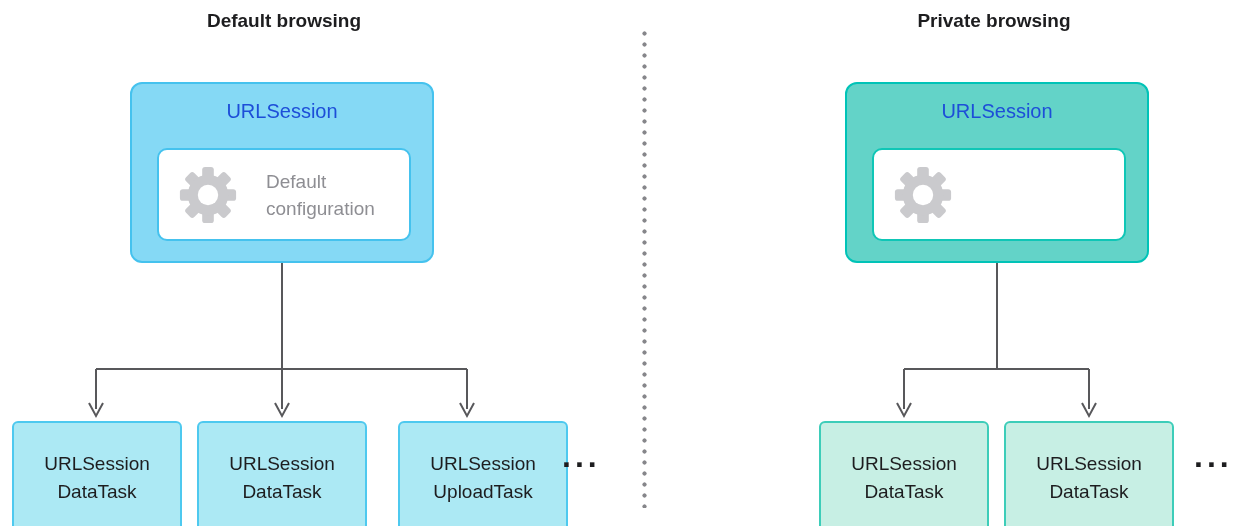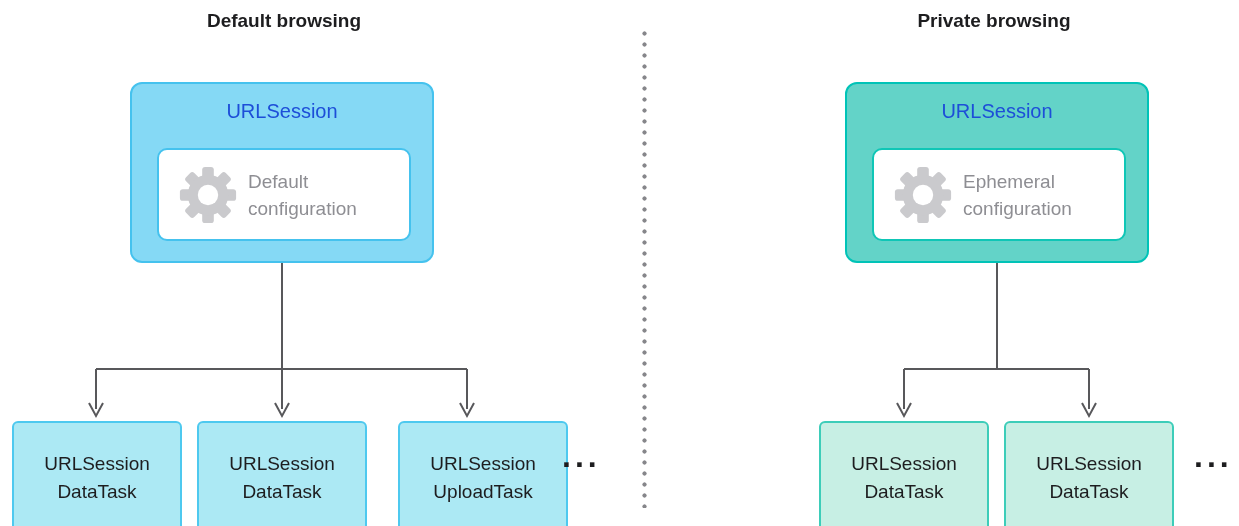--- a/index.html
+++ b/index.html
@@ -21,21 +21,21 @@
     display:flex;align-items:center;justify-content:center;
     font-size:20px;color:#1d4ed8;}
 
   
   .config-box{position:absolute;left:25px;top:64px;width:254px;height:93px;box-sizing:border-box;
     background:#ffffff;border-radius:10px;border:2px solid;
     display:flex;align-items:center;padding-left:18px;}
   .session-box.blue .config-box{border-color:#45c2ee;}
   .session-box.teal .config-box{border-color:#0fc6b6;}
   .gear-wrap{width:62px;height:62px;flex:0 0 auto;}
-  .config-label{margin-left:9px;width:145px;font-size:19px;line-height:27px;color:#8e8e93;}
+  .config-label{margin-left:27px;width:145px;font-size:19px;line-height:27px;color:#8e8e93;}
 
   
   .connector{position:absolute;top:262px;height:160px;}
   .connector.left{left:80px;width:400px;}
   .connector.right{left:890px;width:215px;}
   .connector path, .connector line{stroke:#58585b;stroke-width:2;fill:none;}
 
   
   .task-box{position:absolute;top:421px;width:170px;height:114px;box-sizing:border-box;
     border-radius:6px;border:2px solid;display:flex;align-items:center;justify-content:center;
@@ -115,21 +115,20 @@
           <g fill="#cacacd">
             <rect x="26" y="3" width="12" height="58" rx="3"></rect>
             <rect x="26" y="3" width="12" height="58" rx="3" transform="rotate(45 32 32)"></rect>
             <rect x="26" y="3" width="12" height="58" rx="3" transform="rotate(90 32 32)"></rect>
             <rect x="26" y="3" width="12" height="58" rx="3" transform="rotate(135 32 32)"></rect>
             <circle cx="32" cy="32" r="21"></circle>
           </g>
           <circle cx="32" cy="32" r="10.5" fill="#ffffff"></circle>
         </svg>
       </span>
-      <span class="config-label">Ephemeral configuration</span>
     </div>
   </div>
 
   <svg class="connector right" viewBox="0 0 215 160">
     <line x1="107" y1="1" x2="107" y2="107"></line>
     <line x1="14" y1="107" x2="199" y2="107"></line>
     <line x1="14" y1="107" x2="14" y2="147"></line>
     <line x1="199" y1="107" x2="199" y2="147"></line>
     <path d="M 7 141 L 14 154 L 21 141"></path>
     <path d="M 192 141 L 199 154 L 206 141"></path>

